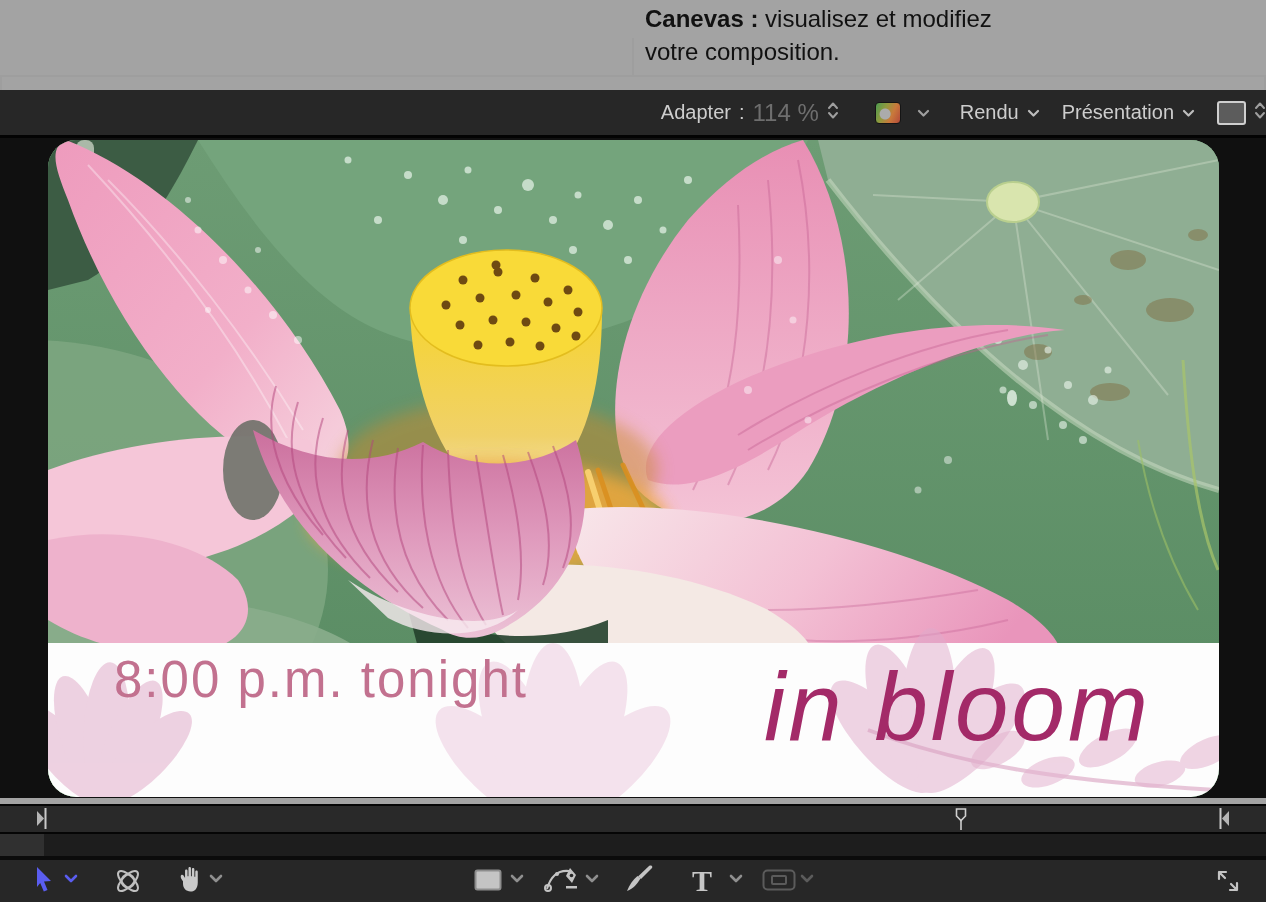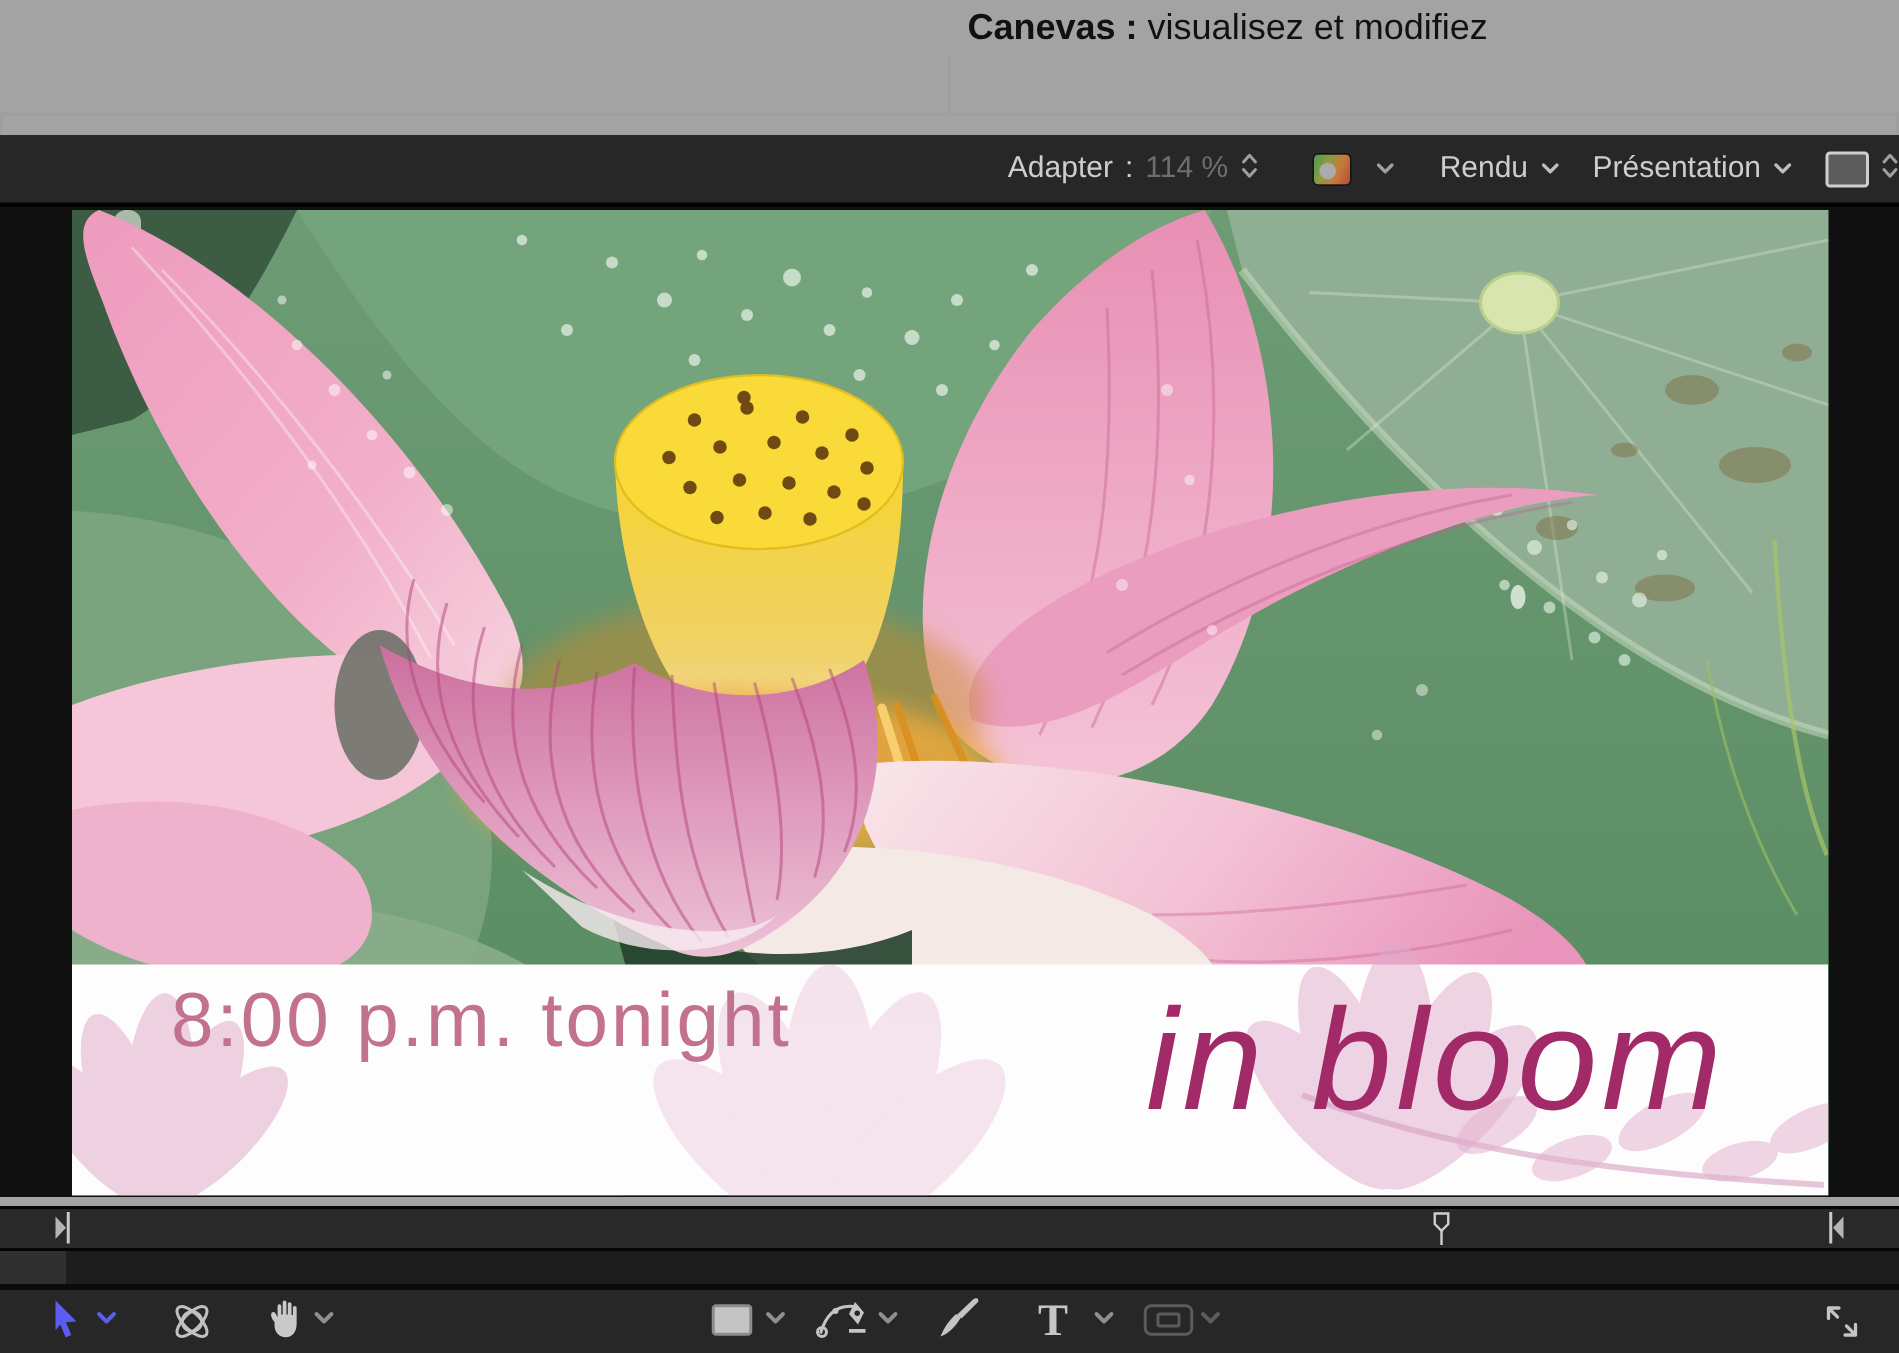--- a/index.html
+++ b/index.html
@@ -14,30 +14,30 @@
 
   
   .window{position:absolute;left:0;top:90px;width:1266px;height:600px;background:#101010;}
 
   
   .toolbar-top{position:absolute;left:0;top:0;width:1266px;height:45px;background:#272727;
     border-bottom:3px solid #030303;box-sizing:content-box;display:flex;align-items:center;
     justify-content:flex-end;padding-right:20px;gap:0;}
   .toolbar-top .grp{display:flex;align-items:center;}
   .tb-label{color:#cdcdcd;font-size:20px;}
-  .tb-dim{color:#6e6e6e;font-size:20px;}
+  .tb-dim{color:#6e6e6e;font-size:24px;}
   .sp8{width:8px;} .sp16{width:16px;} .sp22{width:22px;} .sp30{width:30px;} .sp36{width:36px;}
   .swatch-gradient{width:24px;height:20px;border-radius:4px;border:1px solid #151515;
     background:radial-gradient(circle at 38% 55%, #ababab 0 5px, rgba(0,0,0,0) 6px),
                linear-gradient(115deg,#4c9a50 0%,#8f9a3e 35%,#c9793b 65%,#b44a3a 100%);}
   .swatch-square{width:25px;height:20px;border-radius:3px;border:2px solid #cfcfcf;background:#5c5c5c;}
 
   
   .viewer{position:absolute;left:0;top:48px;width:1266px;height:660px;background:#101010;}
-  .photo{position:absolute;left:48px;top:2px;width:1171px;height:657px;overflow:hidden;background:#639168;}
+  .photo{position:absolute;left:48px;top:2px;width:1171px;height:657px;overflow:hidden;background:#639168;border-radius:28px;}
   .photo svg{position:absolute;left:0;top:0;}
   .time-text{position:absolute;left:66px;top:510px;font-size:51px;letter-spacing:2px;color:#c2718f;white-space:nowrap;}
   .bloom-text{position:absolute;left:716px;top:512px;font-size:96px;letter-spacing:3px;color:#a32a68;white-space:nowrap;font-style:italic;}
 
   
   .timeline{position:absolute;left:0;top:714px;width:1266px;height:26px;background:#292929;
     border-top:2px solid #050505;border-bottom:2px solid #050505;box-sizing:content-box;}
   .marker{position:absolute;top:1px;}
   .strip2{position:absolute;left:0;top:744px;width:1266px;height:22px;background:#1d1d1d;}
   .strip2-left{position:absolute;left:0;top:0;width:44px;height:22px;background:#303030;}
@@ -49,20 +49,21 @@
   .tool-dim{opacity:0.45;}
   .text-tool-glyph{color:#c6c6c6;font-size:30px;font-family:"Liberation Serif",serif;font-weight:bold;line-height:1;}
 </style>
 </head>
 <body>
 
 <div id="stage">
 
   <div class="annotation">
     <div><b>Canevas :</b><span> visualisez et modifiez</span></div>
+    <div>votre composition.</div>
   </div>
   <div class="callout-vline"></div>
   <div class="window-bracket"></div>
 
   <div class="window">
 
     <div class="toolbar-top">
       <div class="grp">
         <span class="tb-label">Adapter</span>
         <span class="sp8"></span>

